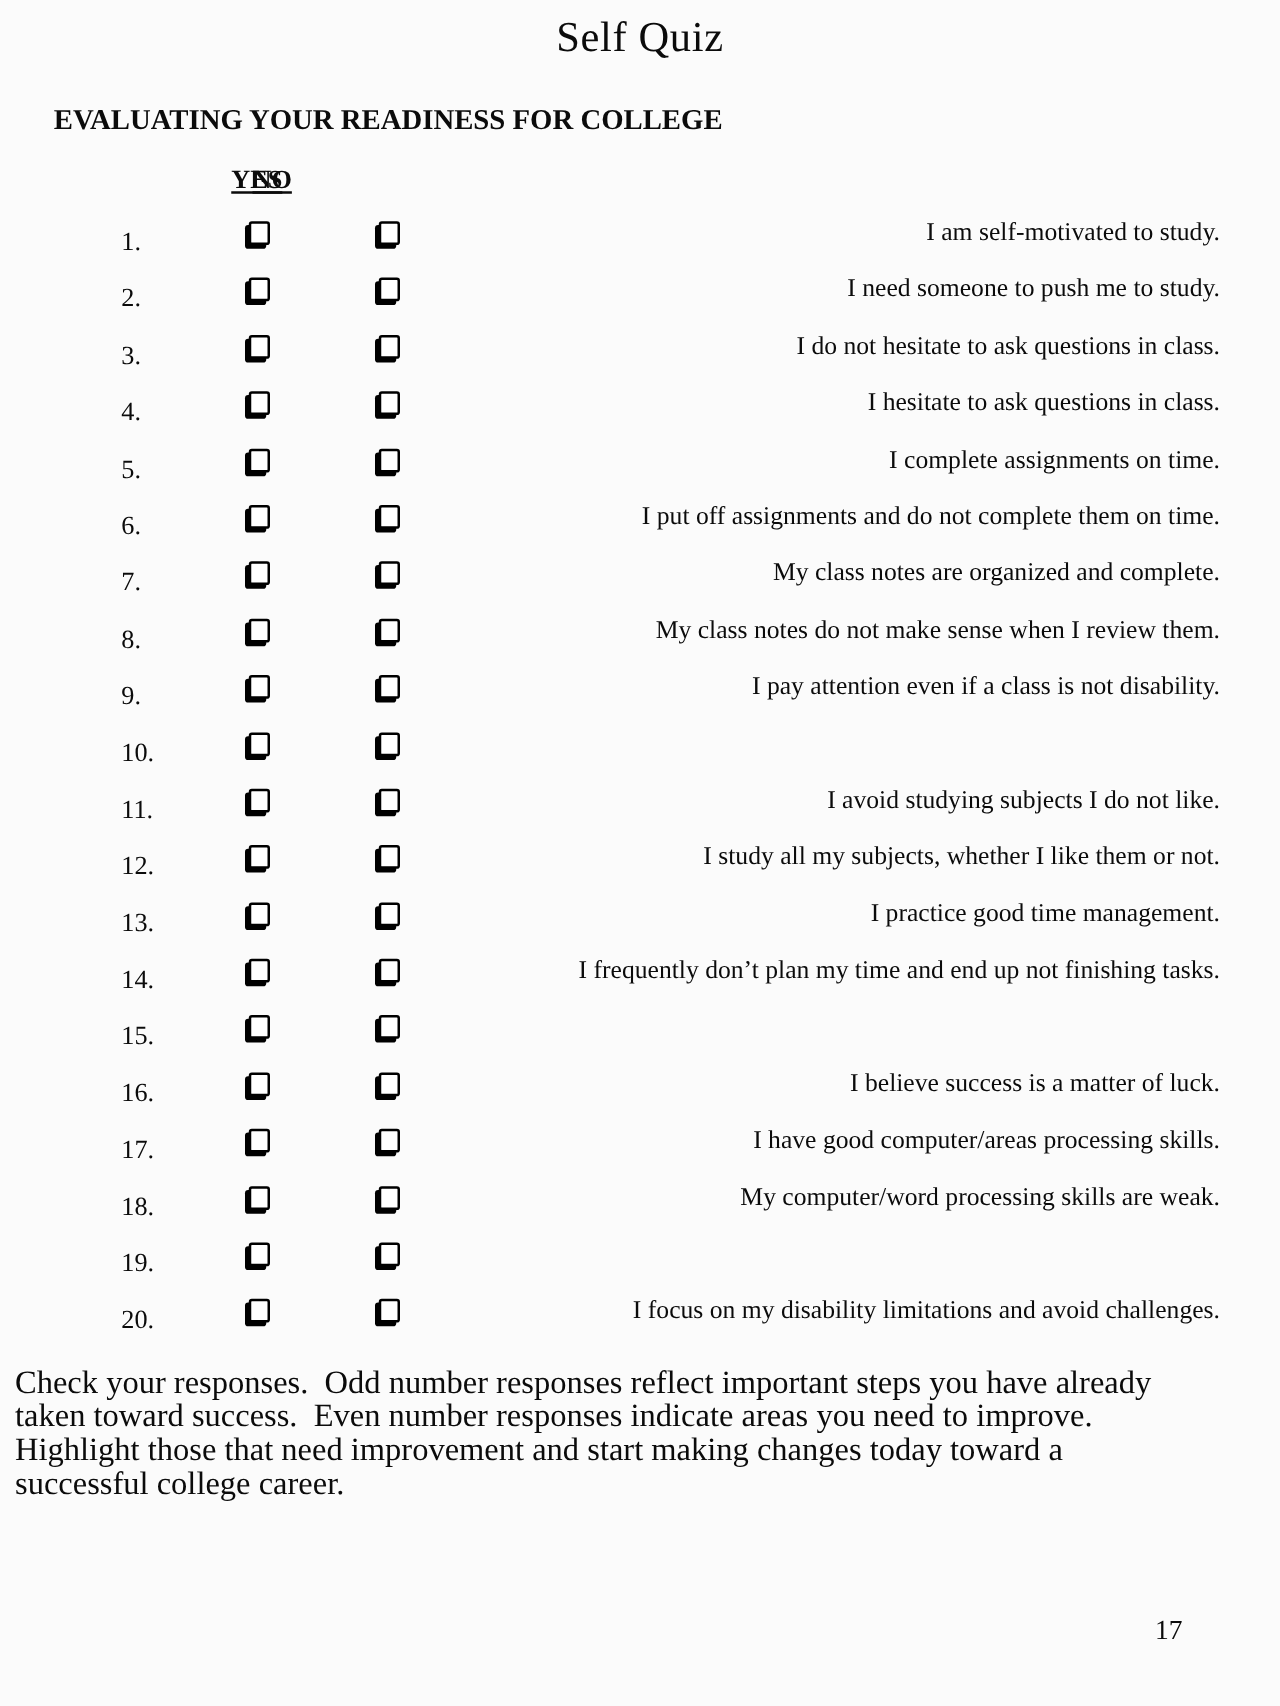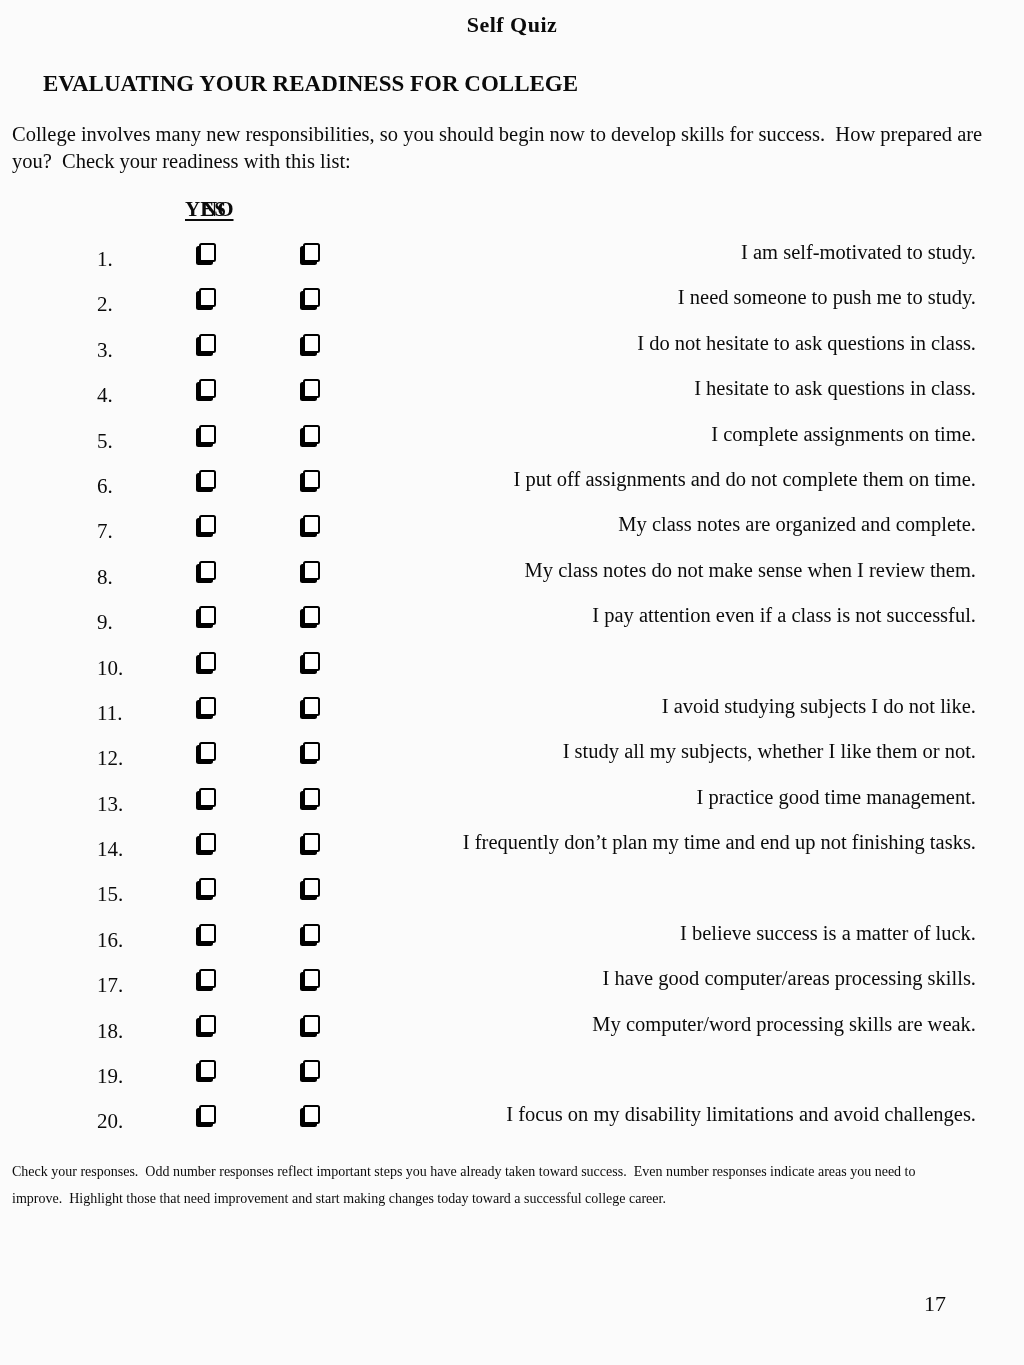--- a/index.html
+++ b/index.html
@@ -18,22 +18,22 @@
   }
   .page {
     padding: 10px 12px 0 12px;
     box-sizing: border-box;
     width: 100%;
     height: 100%;
     position: relative;
   }
   .title {
     text-align: center;
-    font-size: 22px;
-    font-weight: bold;
+    font-size: 34px;
+    font-weight: normal;
     margin: 2px 0 0 0;
     letter-spacing: 0.5px;
   }
   .heading {
     font-size: 23px;
     font-weight: bold;
     margin-top: 33px;
     margin-left: 31px;
   }
   .intro {
@@ -86,21 +86,21 @@
     cursor: pointer;
   }
   .statement {
     font-size: 20.5px;
     line-height: 26.5px;
     padding-top: 3px;
     max-width: 600px;
     text-align: right;
   }
   .footer-note {
-    font-size: 14px;
+    font-size: 26px;
     line-height: 27px;
     margin-top: 14px;
     max-width: 950px;
     white-space: pre-wrap;
   }
   .page-number {
     position: absolute;
     right: 78px;
     bottom: 48px;
     font-size: 22px;
@@ -108,21 +108,20 @@
 </style>
 </head>
 <body>
 
 <div class="page">
 
   <h1 class="title">Self Quiz</h1>
 
   <div class="heading">EVALUATING YOUR READINESS FOR COLLEGE</div>
 
-  <div class="intro">College involves many new responsibilities, so you should begin now to develop skills for success.  How prepared are you?  Check your readiness with this list:</div>
 
   <div class="col-header">
     <span class="yes-label">YES</span>
     <span class="no-label">NO</span>
   </div>
 
   <div class="quiz-rows" id="quiz-rows">
     <div class="quiz-row">
       <div class="item-num">1.</div>
       <div class="cbx-cell">
@@ -212,21 +211,21 @@
     </div>
 
     <div class="quiz-row">
       <div class="item-num">9.</div>
       <div class="cbx-cell">
         <span class="checkbox"></span>
       </div>
       <div class="cbx-cell">
         <span class="checkbox"></span>
       </div>
-      <div class="statement">I pay attention even if a class is not successful.</div>
+      <div class="statement">I pay attention even if a class is not disability.</div>
     </div>
 
     <div class="quiz-row">
       <div class="item-num">10.</div>
       <div class="cbx-cell">
         <span class="checkbox"></span>
       </div>
       <div class="cbx-cell">
         <span class="checkbox"></span>
       </div>

